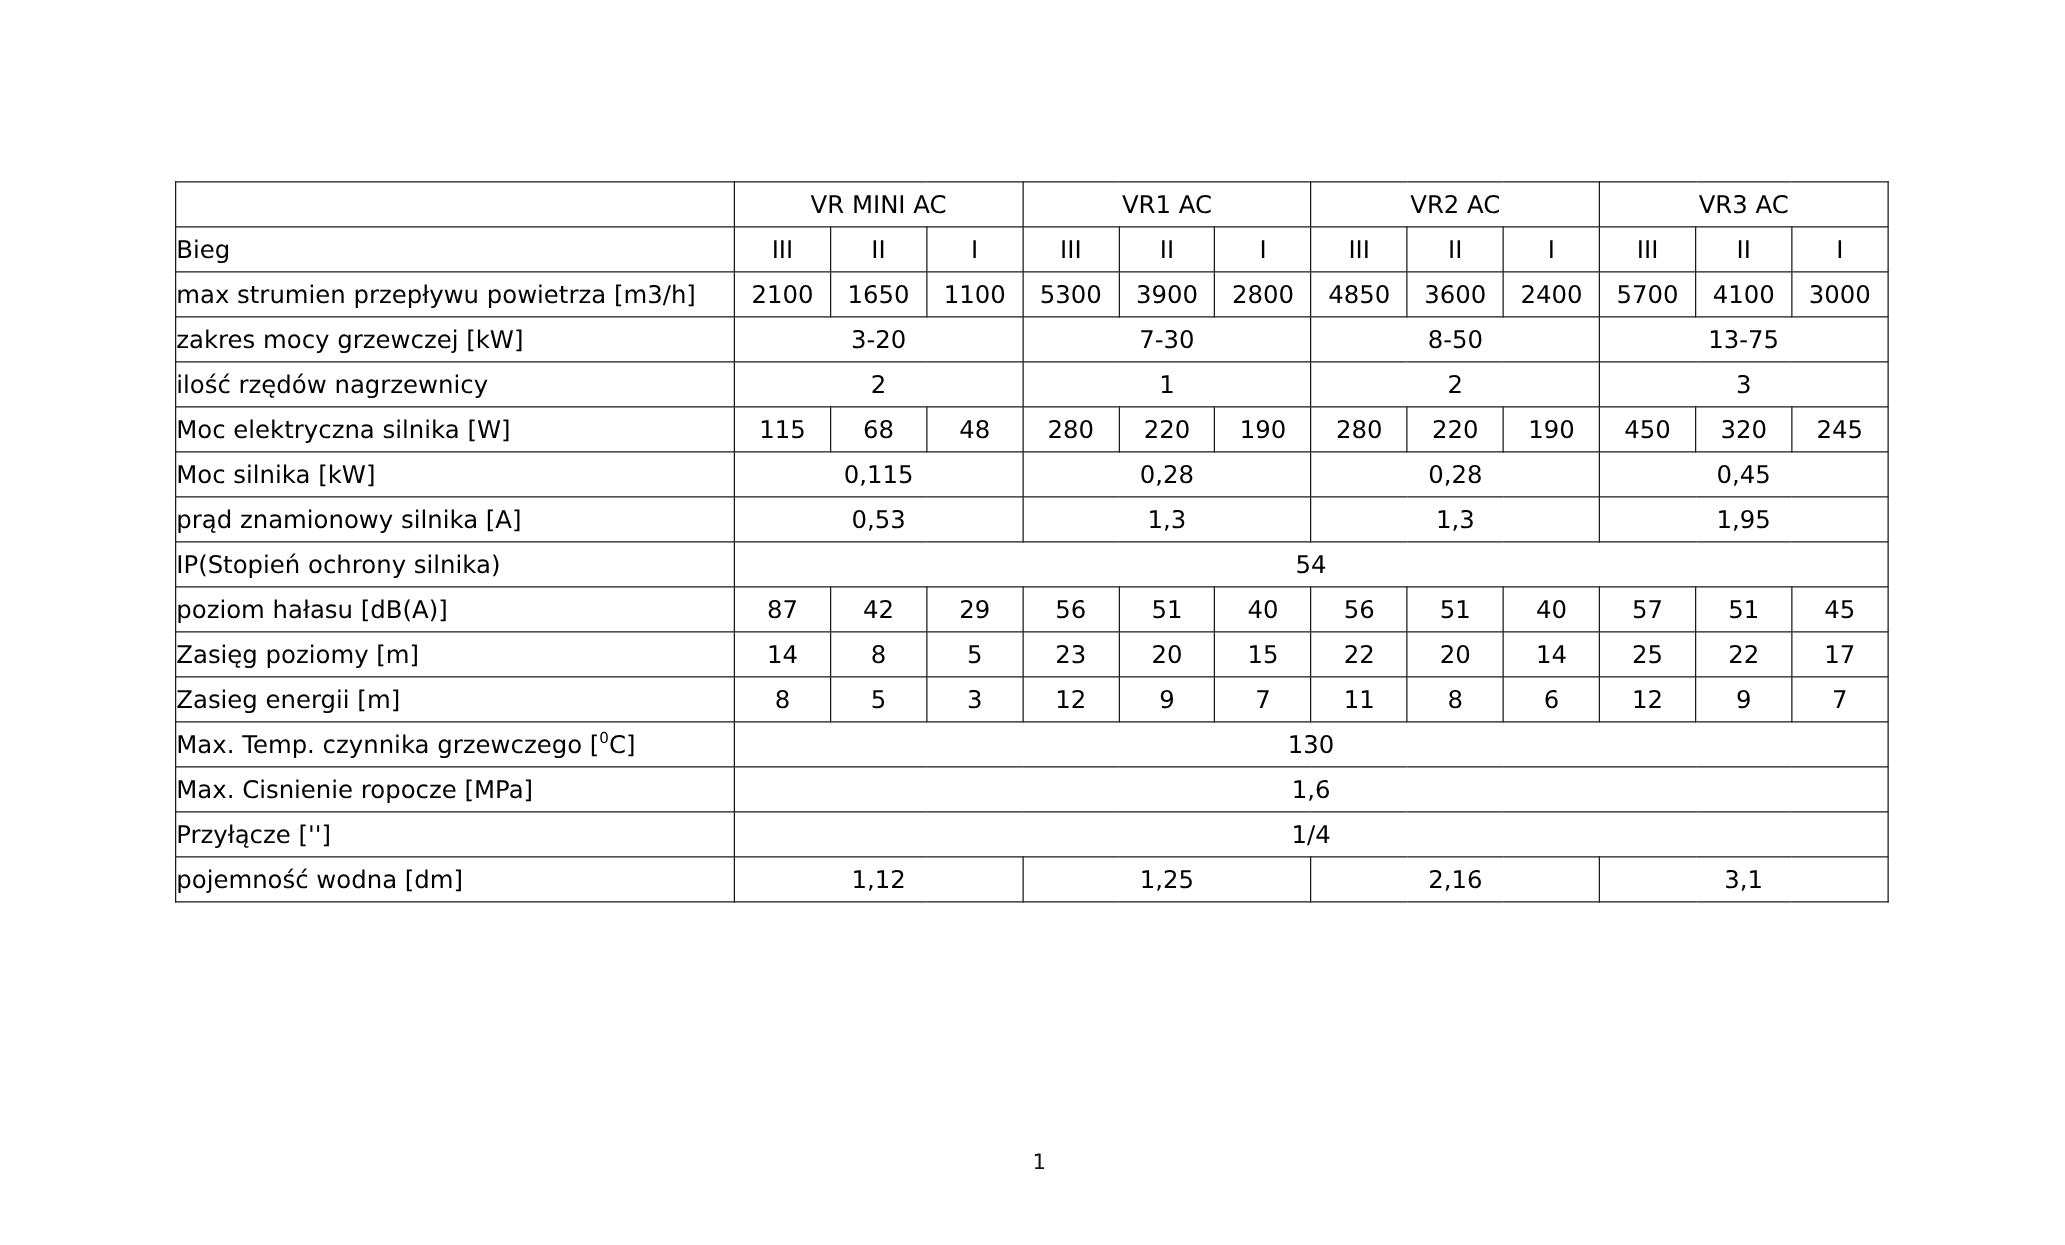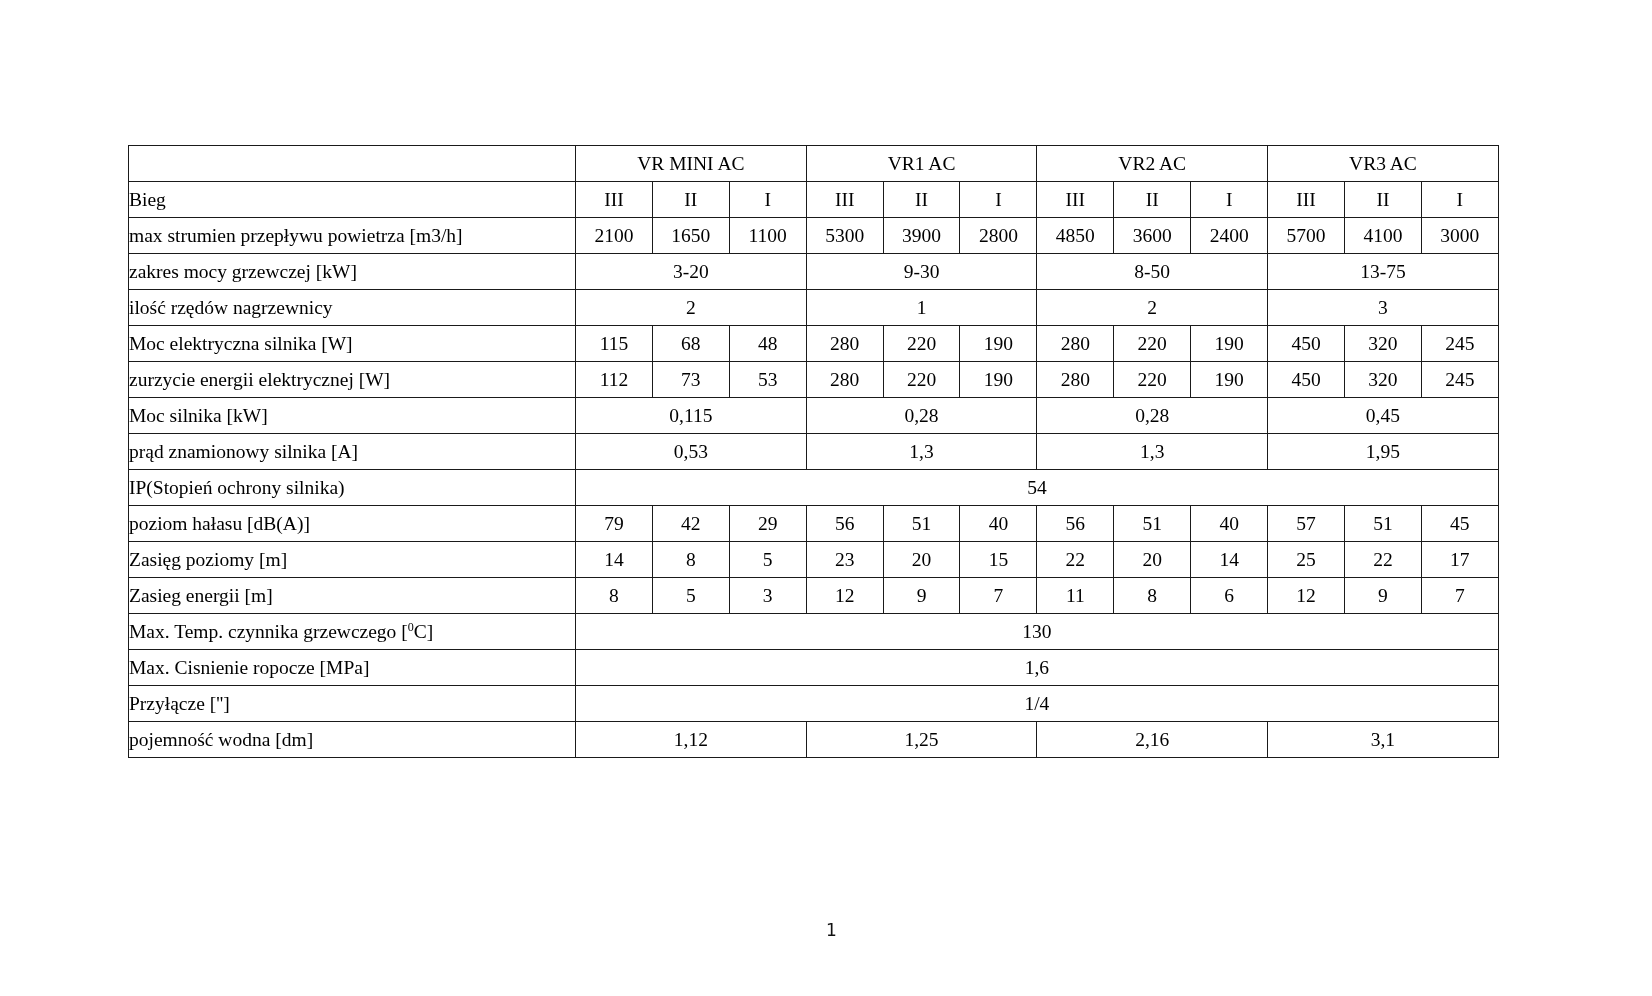--- a/index.html
+++ b/index.html
@@ -10,24 +10,23 @@
   body {
     width: 1652px;
     height: 996px;
     font-family: "DejaVu Sans", "Liberation Sans", sans-serif;
     color: #000000;
     position: relative;
     overflow: hidden;
   }
   #sheet {
     position: absolute;
-    left: 128px;
+    left: 140px;
     top: 145px;
     width: 1370px;
-    font-family: Liberation Serif, serif;
   }
   table.spec {
     border-collapse: collapse;
     table-layout: fixed;
     width: 1370px;
     font-size: 19.5px;
   }
   table.spec td, table.spec th {
     border: 1.6px solid #1a1a1a;
     padding: 0;
@@ -121,21 +120,21 @@
           <td class="num">4850</td>
           <td class="num">3600</td>
           <td class="num">2400</td>
           <td class="num">5700</td>
           <td class="num">4100</td>
           <td class="num">3000</td>
         </tr>
         <tr>
           <td class="label">zakres mocy grzewczej [kW]</td>
           <td class="grp" colspan="3">3-20</td>
-          <td class="grp" colspan="3">9-30</td>
+          <td class="grp" colspan="3">7-30</td>
           <td class="grp" colspan="3">8-50</td>
           <td class="grp" colspan="3">13-75</td>
         </tr>
         <tr>
           <td class="label">ilość rzędów nagrzewnicy</td>
           <td class="grp" colspan="3">2</td>
           <td class="grp" colspan="3">1</td>
           <td class="grp" colspan="3">2</td>
           <td class="grp" colspan="3">3</td>
         </tr>
@@ -148,55 +147,40 @@
           <td class="num">220</td>
           <td class="num">190</td>
           <td class="num">280</td>
           <td class="num">220</td>
           <td class="num">190</td>
           <td class="num">450</td>
           <td class="num">320</td>
           <td class="num">245</td>
         </tr>
         <tr>
-          <td class="label">zurzycie energii elektrycznej [W]</td>
-          <td class="num">112</td>
-          <td class="num">73</td>
-          <td class="num">53</td>
-          <td class="num">280</td>
-          <td class="num">220</td>
-          <td class="num">190</td>
-          <td class="num">280</td>
-          <td class="num">220</td>
-          <td class="num">190</td>
-          <td class="num">450</td>
-          <td class="num">320</td>
-          <td class="num">245</td>
-        </tr>
-        <tr>
           <td class="label">Moc silnika [kW]</td>
           <td class="grp" colspan="3">0,115</td>
           <td class="grp" colspan="3">0,28</td>
           <td class="grp" colspan="3">0,28</td>
           <td class="grp" colspan="3">0,45</td>
         </tr>
         <tr>
           <td class="label">prąd znamionowy silnika [A]</td>
           <td class="grp" colspan="3">0,53</td>
           <td class="grp" colspan="3">1,3</td>
           <td class="grp" colspan="3">1,3</td>
           <td class="grp" colspan="3">1,95</td>
         </tr>
         <tr>
           <td class="label">IP(Stopień ochrony silnika)</td>
           <td class="span" colspan="12">54</td>
         </tr>
         <tr>
           <td class="label">poziom hałasu [dB(A)]</td>
-          <td class="num">79</td>
+          <td class="num">87</td>
           <td class="num">42</td>
           <td class="num">29</td>
           <td class="num">56</td>
           <td class="num">51</td>
           <td class="num">40</td>
           <td class="num">56</td>
           <td class="num">51</td>
           <td class="num">40</td>
           <td class="num">57</td>
           <td class="num">51</td>

